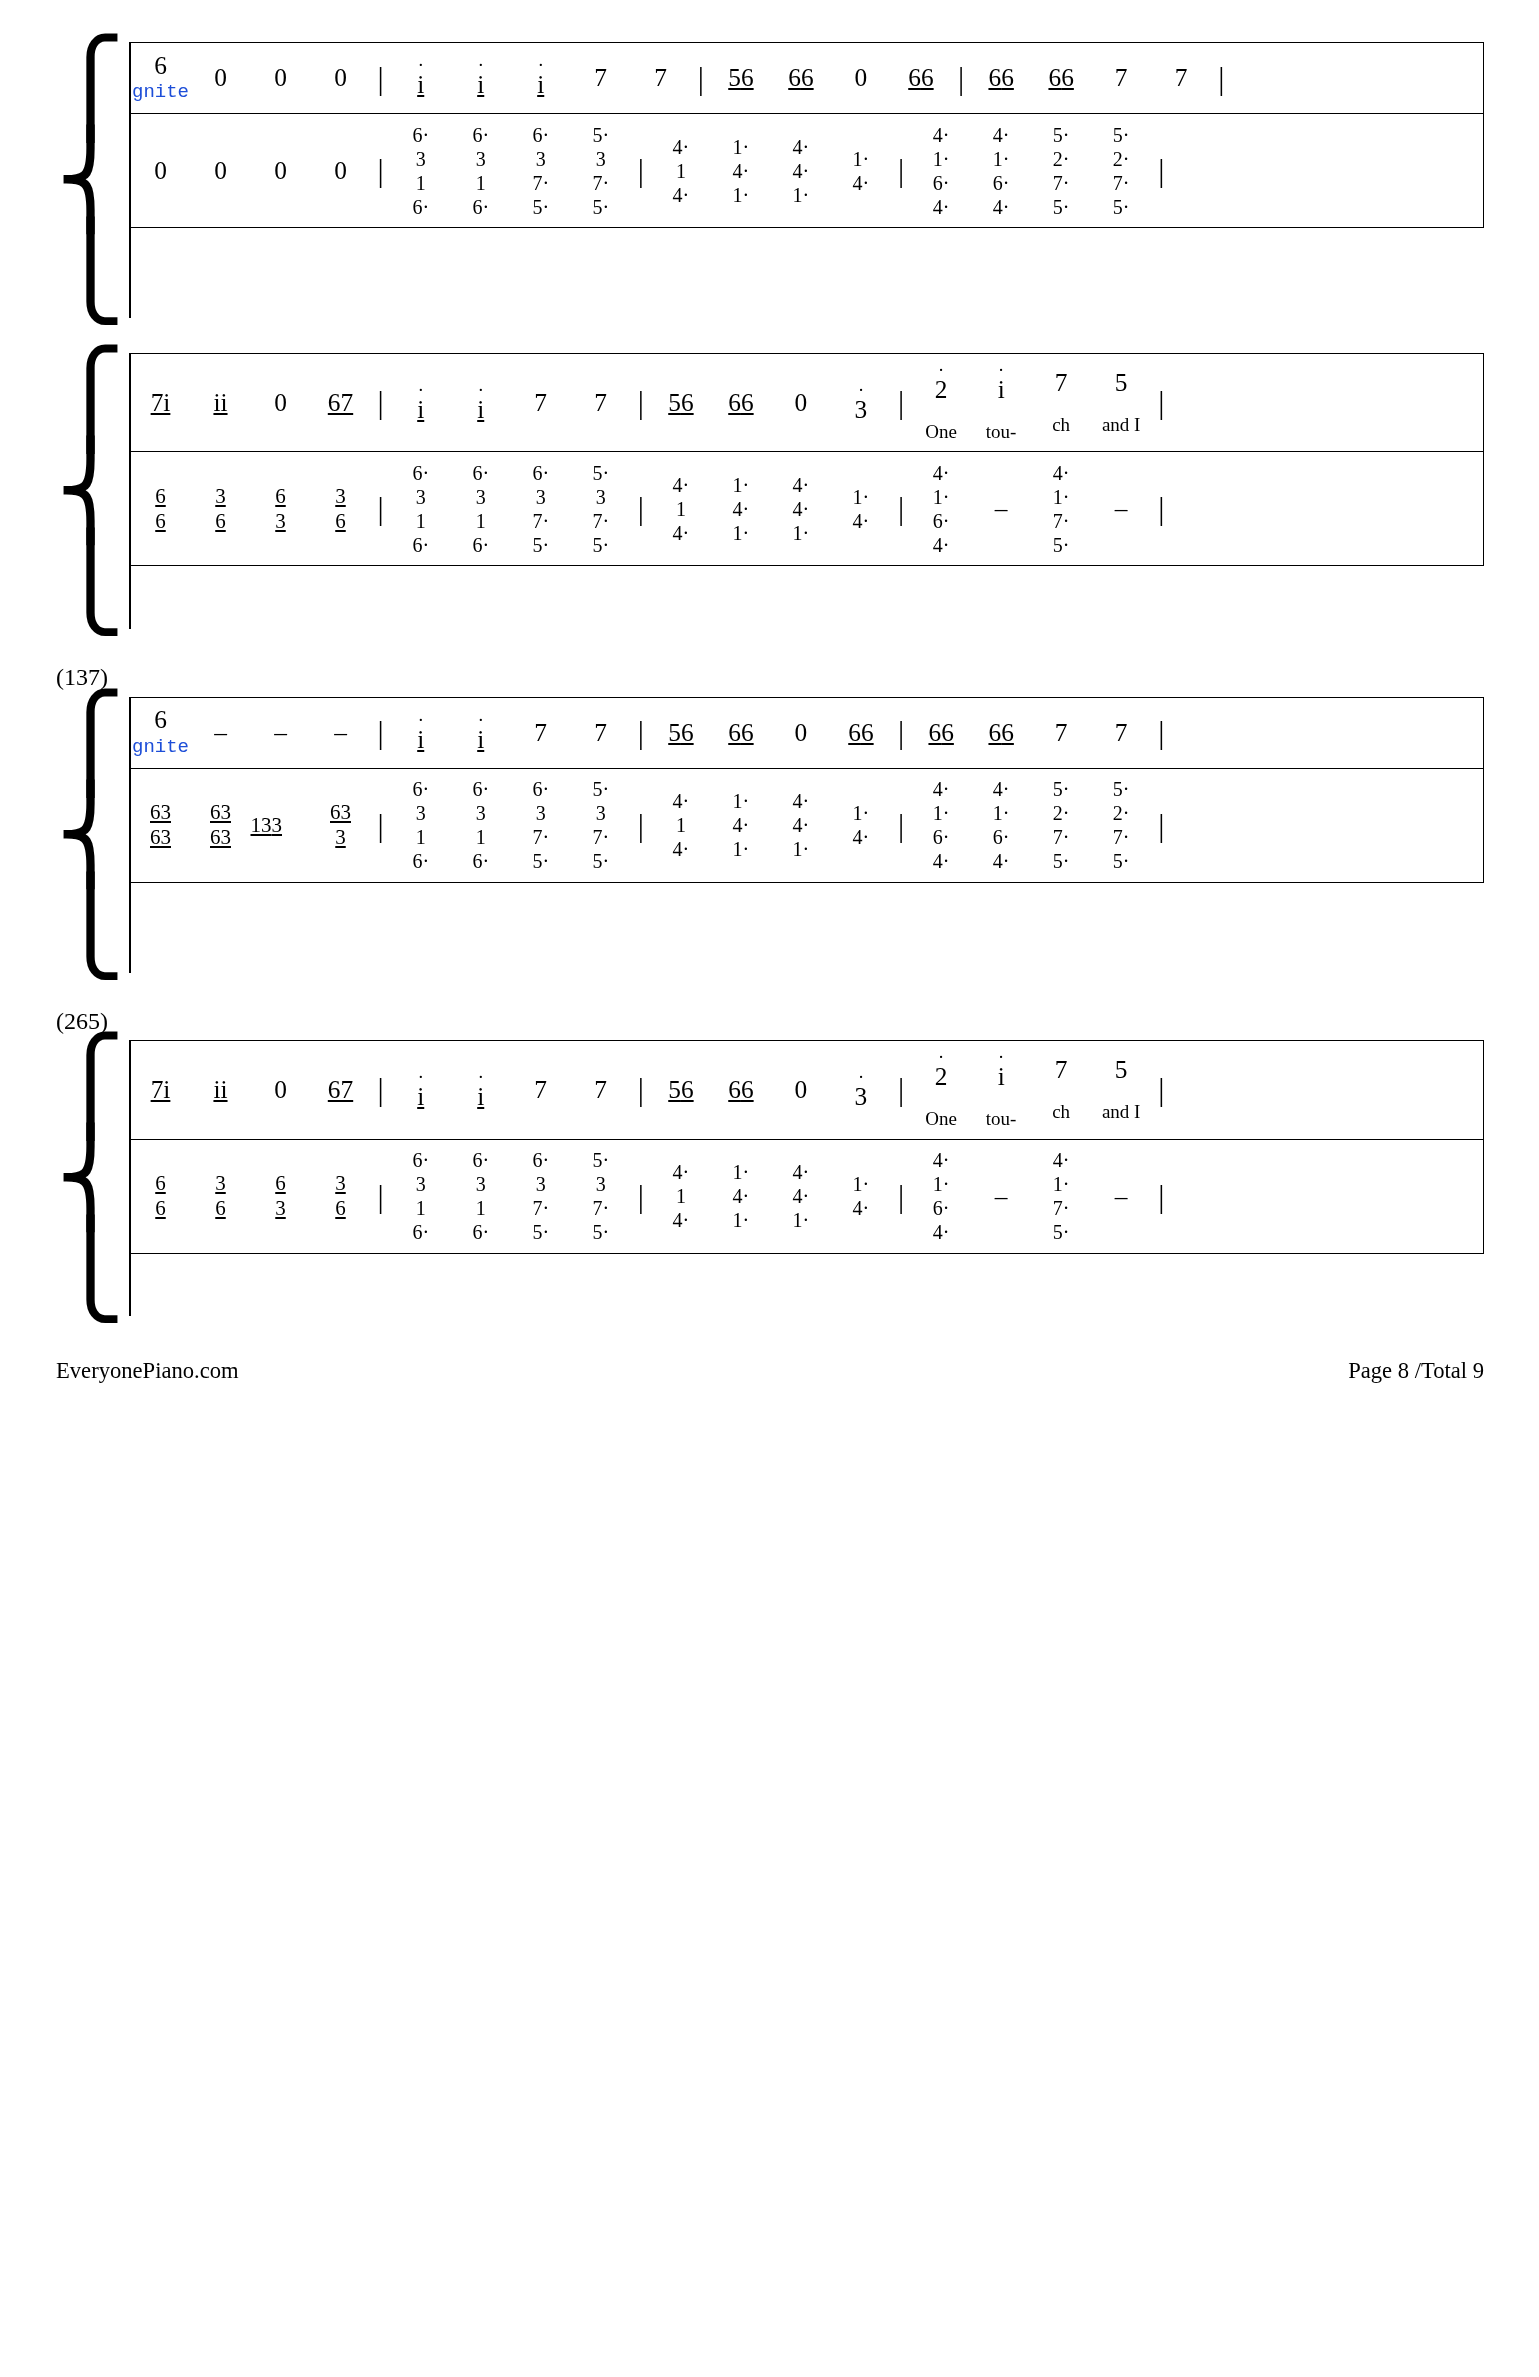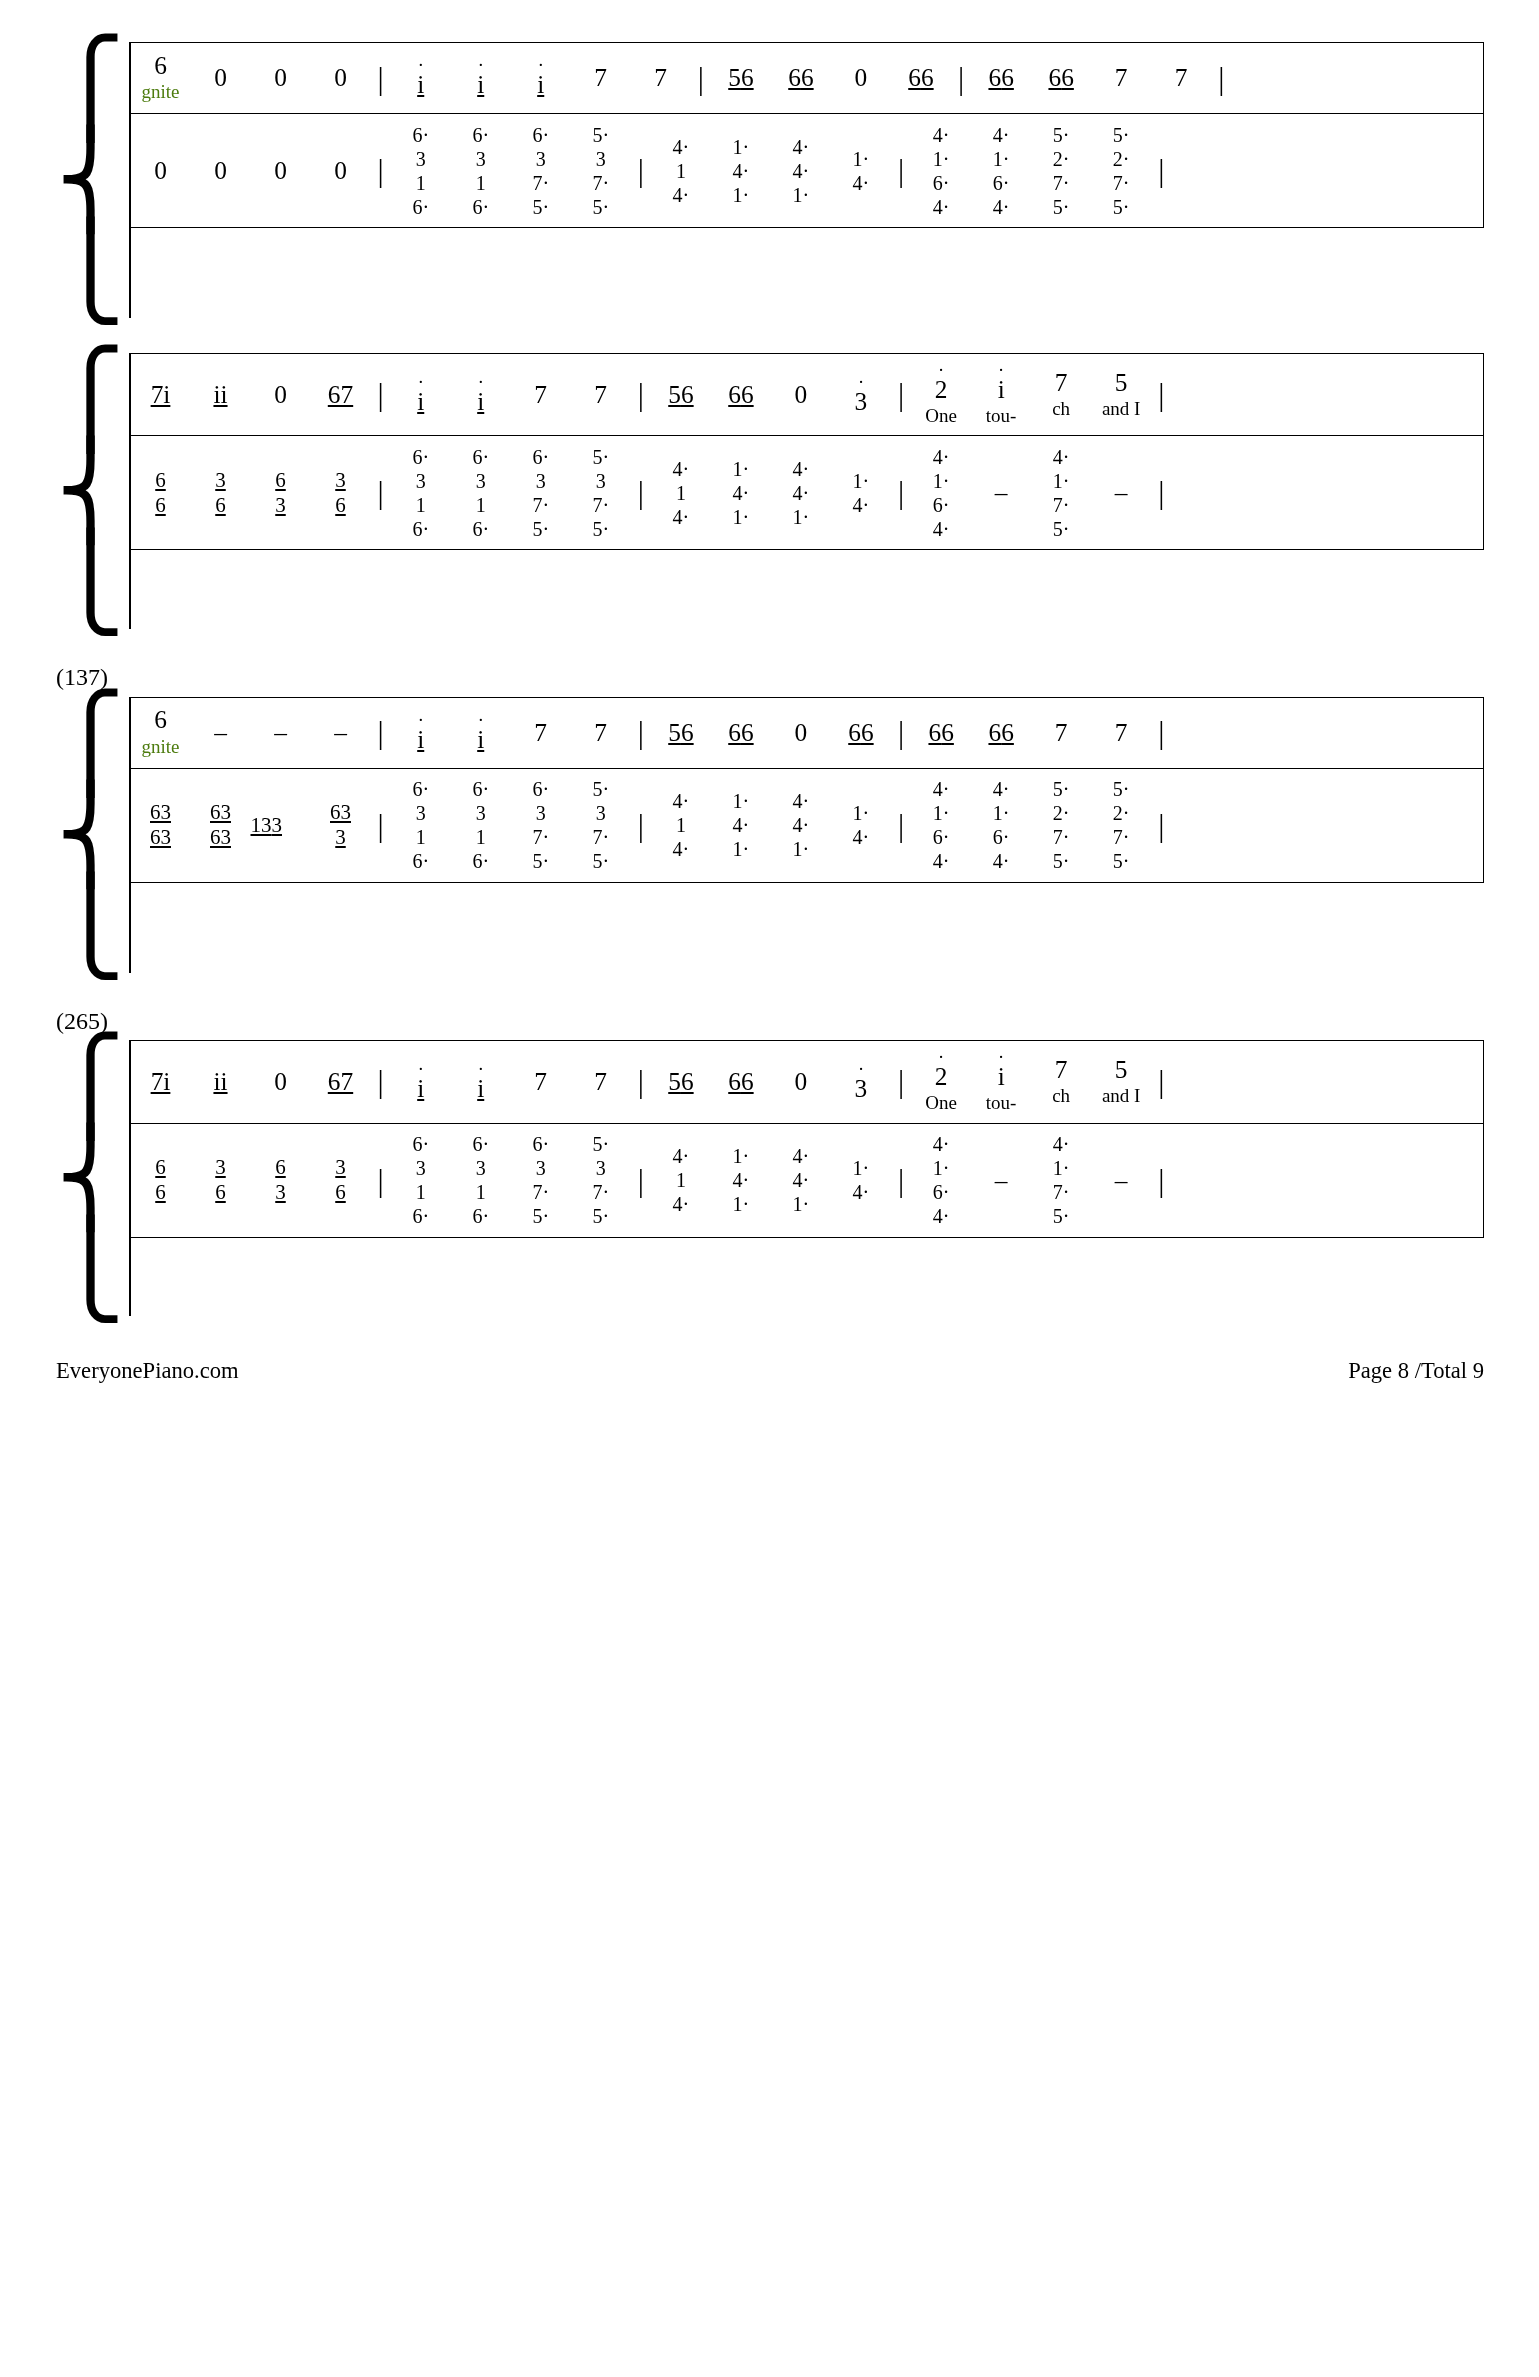--- a/index.html
+++ b/index.html
@@ -59,26 +59,27 @@
       height: 14px;
       line-height: 14px;
       font-size: 18.4px;
     }
     .cell .main-note {
       font-size: 25.4px;
       line-height: 1;
     }
     .cell .lyric-text {
       font-size: 19px;
-      margin-top: 3px;
+      margin-top: 19px;
     }
     .cell .lyric-red {
       font-size: 19px;
-      color: #4d7c0f;
+      color: #1d4ed8;
       margin-top: 2.8px;
+      font-family: Liberation Mono, monospace;
     }
 
     .bar { 
       font-size: 31px;
       padding: 0 7px;
       line-height: 1;
     }
 
     
     .chord-cell {

